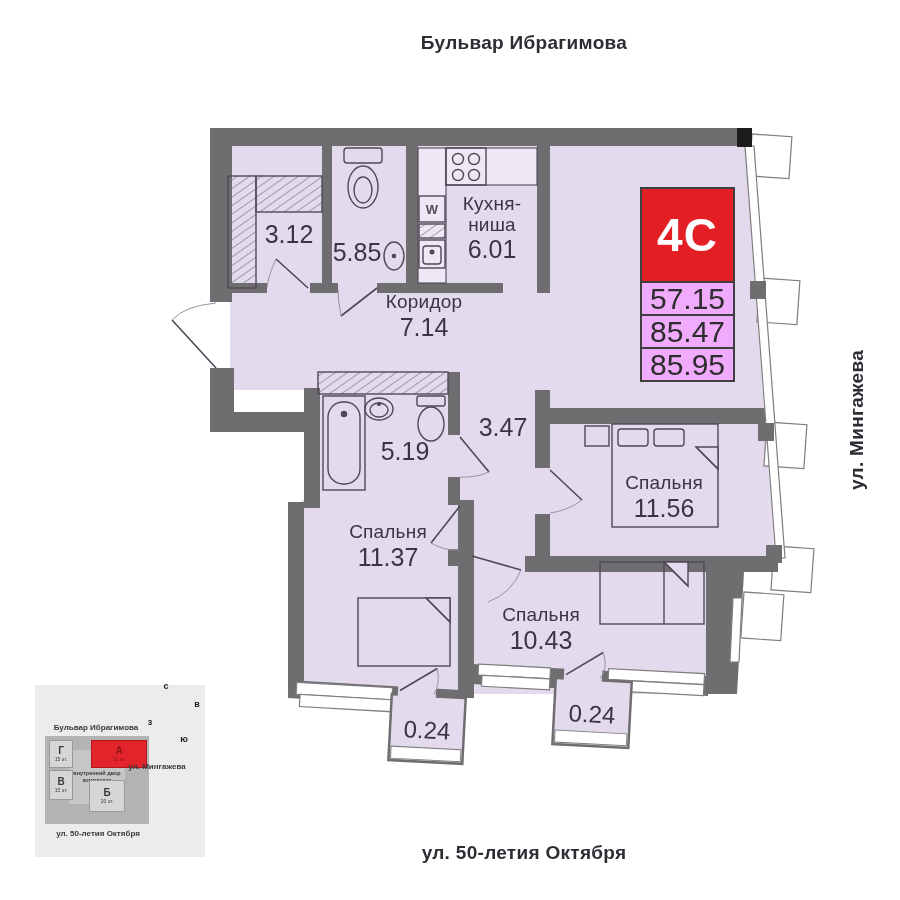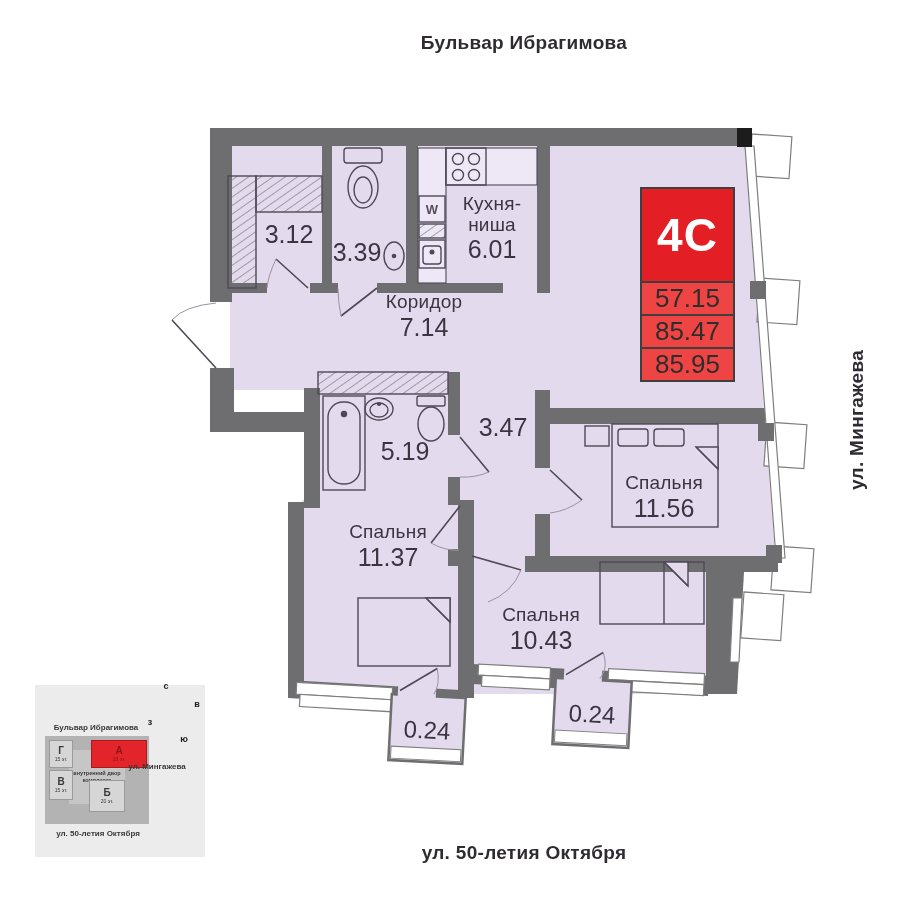--- a/index.html
+++ b/index.html
@@ -11,21 +11,21 @@
   .street.right{left:857px;top:420px;transform:translate(-50%,-50%) rotate(-90deg);}
   .street.bottom{left:524px;top:853px;transform:translate(-50%,-50%);}
   .rlabel{position:absolute;transform:translate(-50%,-50%);display:flex;flex-direction:column;align-items:center;color:#3b3542;line-height:1.08;text-align:center;white-space:nowrap;}
   .rlabel .nm{font-size:19px;font-weight:500;letter-spacing:.2px;}
   .rlabel .ar{font-size:25px;font-weight:500;margin-top:1px;}
   .rlabel.small .ar{font-size:24px;}
   .nm.wrap{white-space:normal;width:92px;}
   
   #badge{position:absolute;left:613px;top:187px;width:95px;padding-left:27px;}
   #badge .type{height:92px;background:#e31e24;border:2px solid #3f3f3f;display:flex;align-items:center;justify-content:center;color:#fff;font-size:46px;font-weight:700;letter-spacing:1px;}
-  #badge .row{height:31px;background:#ef4444;border:2px solid #3f3f3f;border-top:none;display:flex;align-items:center;justify-content:center;font-size:26px;font-weight:500;color:#2d2d2d;}
+  #badge .row{height:31px;background:#f0abfc;border:2px solid #3f3f3f;border-top:none;display:flex;align-items:center;justify-content:center;font-size:30px;font-weight:500;color:#2d2d2d;}
   
   #minimap{position:absolute;left:35px;top:685px;width:170px;height:172px;background:#ececec;}
   #minimap .mstreet{position:absolute;font-size:8px;font-weight:700;color:#3a3a3a;white-space:nowrap;transform:translate(-50%,-50%);}
   #complex{position:absolute;left:10px;top:51px;width:104px;height:88px;background:#b3b3b3;}
   #court{position:absolute;left:24px;top:14px;width:56px;height:54px;background:#c6c6c6;display:flex;align-items:center;justify-content:center;text-align:center;font-size:5.5px;font-weight:700;color:#3a3a3a;line-height:1.3;}
   .bld{position:absolute;display:flex;flex-direction:column;align-items:center;justify-content:center;background:#d6d6d6;border:1px solid #9a9a9a;color:#3a3a3a;}
   .bld .bl{font-size:10px;font-weight:700;line-height:1;}
   .bld .bf{font-size:5px;line-height:1.4;}
   .bld.hl{background:#e3242b;border-color:#b0171d;color:#8f1418;}
   .cletter{position:absolute;font-size:9px;font-weight:700;color:#1d1d1d;transform:translate(-50%,-50%);}
@@ -229,21 +229,21 @@
   </svg>
 
   <div class="street top">Бульвар Ибрагимова</div>
   <div class="street right">ул. Мингажева</div>
   <div class="street bottom">ул. 50-летия Октября</div>
 
   <div class="rlabel" style="left:289px;top:234px">
       <div class="ar">3.12</div>
     </div>
   <div class="rlabel" style="left:357px;top:252px">
-      <div class="ar">3.39</div>
+      <div class="ar">5.85</div>
     </div>
   <div class="rlabel" style="left:492px;top:229px">
     <div class="nm wrap">Кухня-ниша</div>
       <div class="ar">6.01</div>
   </div>
   <div class="rlabel" style="left:424px;top:316px">
     <div class="nm">Коридор</div>
       <div class="ar">7.14</div>
   </div>
   <div class="rlabel" style="left:405px;top:451px">

